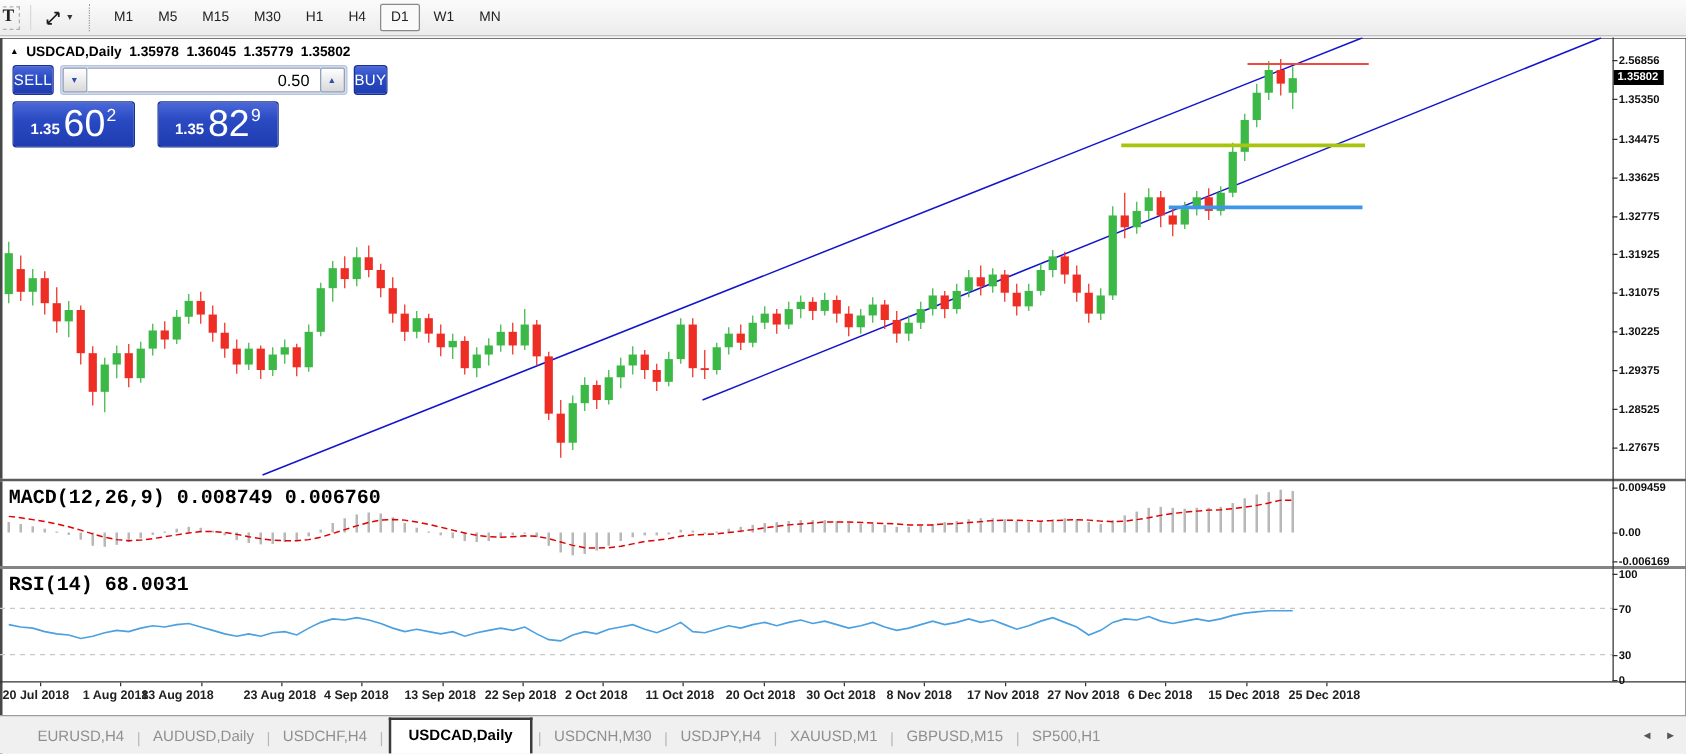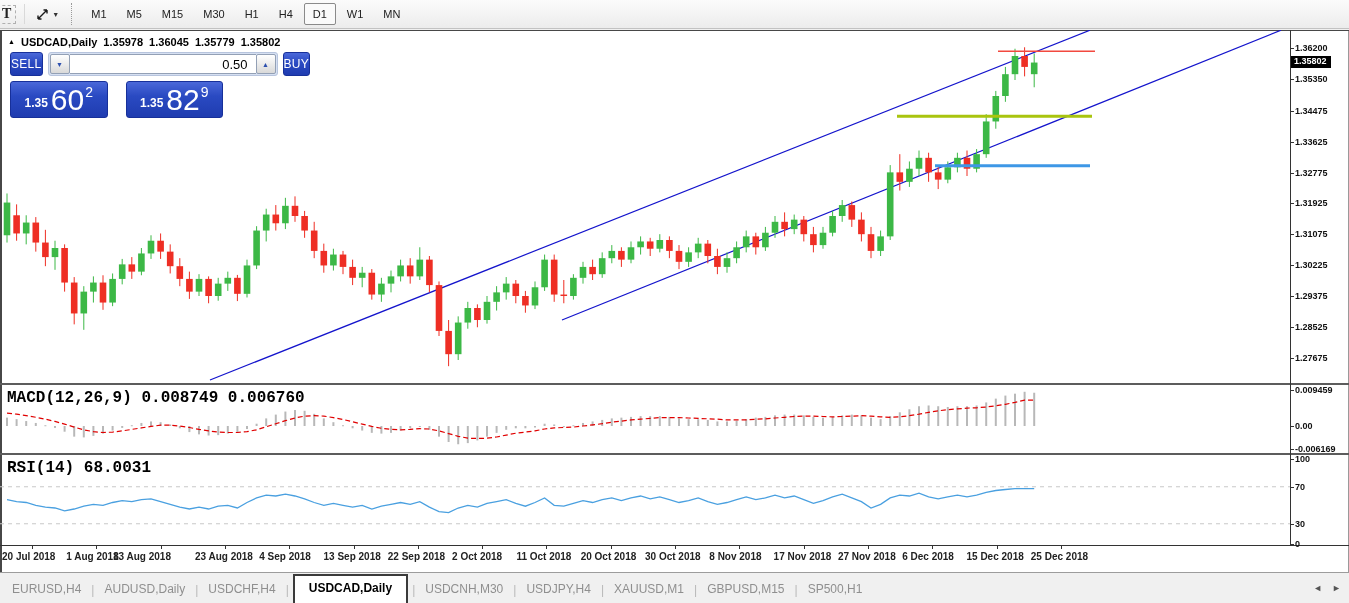--- a/index.html
+++ b/index.html
@@ -71,21 +71,21 @@
     white-space:nowrap;line-height:10px;}
   .axis-tick{position:absolute;left:1290px;width:4px;height:1px;background:#333;}
   .current-price-tag{position:absolute;left:1291px;background:#000;color:#fff;
     font-size:9px;font-weight:700;padding:1px 4px 2px 3px;line-height:9px;}
   .date-label{position:absolute;top:521px;font-size:10px;font-weight:700;color:#222;white-space:nowrap;}
   .date-tick{position:absolute;top:516px;width:1px;height:3px;background:#333;}
 
   
   .tab-bar{position:absolute;left:0;top:542px;width:1349px;height:31px;background:#f0f0f0;
     border-top:1px solid #9c9c9c;display:flex;align-items:flex-end;}
-  .tabs{display:flex;align-items:flex-end;padding-left:2px;height:100%;text-align:right;}
+  .tabs{display:flex;align-items:flex-end;padding-left:20px;height:100%;text-align:right;}
   .tab{font-size:12px;color:#8f8f8f;padding:6px 10px 7px 10px;cursor:pointer;white-space:nowrap;}
   .tab.active{color:#000;font-weight:700;background:#fff;border:2px solid #3a3a3a;border-bottom:none;
     padding:5px 14px 8px 14px;margin:0 4px;}
   .tab-div{color:#b8b8b8;font-size:12px;align-self:center;margin-top:4px;}
   .tab-scroll{position:absolute;right:8px;top:10px;display:flex;gap:10px;}
   .tab-scroll span{font-size:9px;color:#555;cursor:pointer;line-height:10px;}
 </style>
 </head>
 <body>
 
@@ -496,21 +496,21 @@
           <span class="sup">9</span>
         </div>
       </div>
     </div>
 
     <div class="ind-label" id="macd-label">MACD(12,26,9) 0.008749 0.006760</div>
     <div class="ind-label" id="rsi-label">RSI(14) 68.0031</div>
 
     <div id="price-axis">
         <div class="axis-tick" style="top:18px"></div>
-        <div class="axis-label" style="top:13px">1.36200</div>
+        <div class="axis-label" style="top:13px">2.56856</div>
         <div class="axis-tick" style="top:48.90940000000063px"></div>
         <div class="axis-label" style="top:43.90940000000063px">1.35350</div>
         <div class="axis-tick" style="top:80.72790000000077px"></div>
         <div class="axis-label" style="top:75.72790000000077px">1.34475</div>
         <div class="axis-tick" style="top:111.6373000000006px"></div>
         <div class="axis-label" style="top:106.6373000000006px">1.33625</div>
         <div class="axis-tick" style="top:142.5467000000004px"></div>
         <div class="axis-label" style="top:137.5467000000004px">1.32775</div>
         <div class="axis-tick" style="top:173.45610000000025px"></div>
         <div class="axis-label" style="top:168.45610000000025px">1.31925</div>

